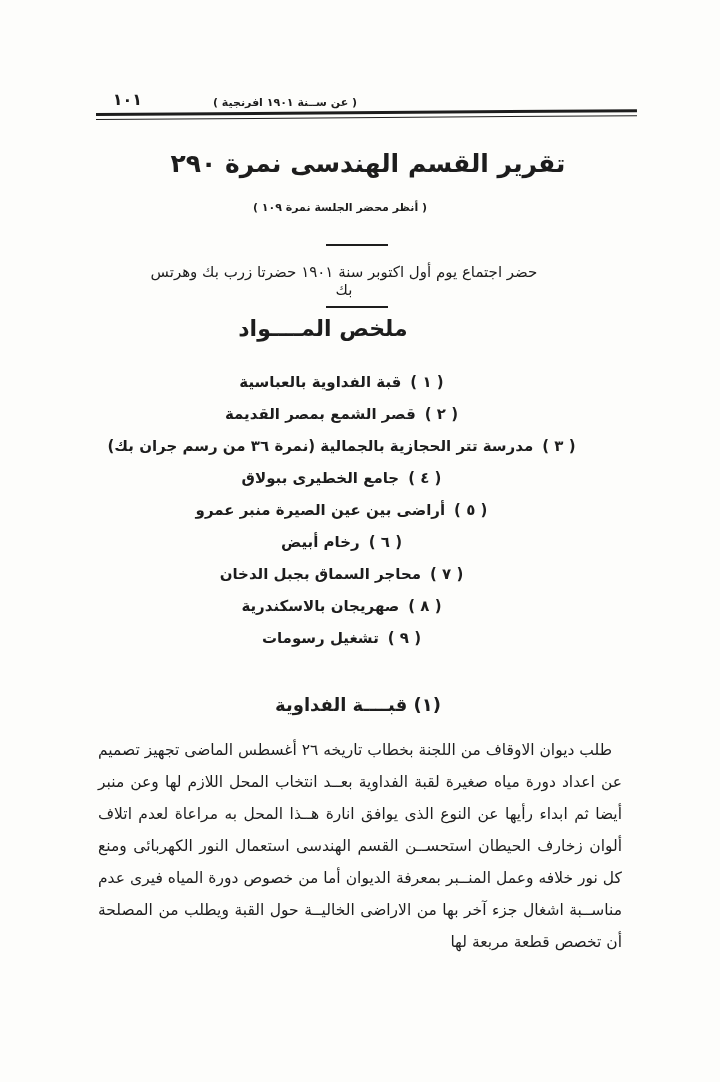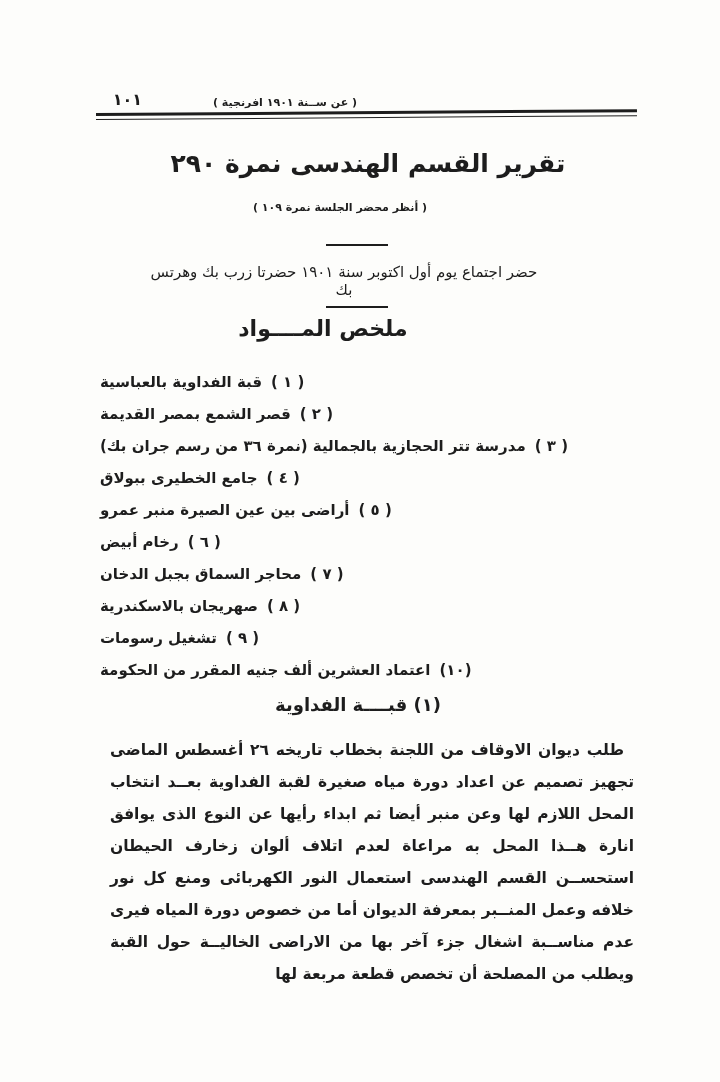--- a/index.html
+++ b/index.html
@@ -72,21 +72,21 @@
   .summary-heading {
     left: 123px; top: 316px;
     width: 400px;
     font-size: 22px;
     font-weight: 700;
   }
 
   .subjects-list {
     left: 100px; top: 366px;
     right: 137px;
-    text-align: left;
+    text-align: center;
     font-size: 15px;
     font-weight: 700;
   }
   .subject-row {
     height: 32px;
     line-height: 32px;
     white-space: nowrap;
   }
   .subject-num {
     display: inline-block;
@@ -96,25 +96,24 @@
   .section-heading {
     left: 158px; top: 694px;
     width: 400px;
     font-size: 18px;
     font-weight: 700;
   }
   .body-paragraph {
     left: 98px; top: 734px;
     width: 524px;
     font-size: 15.5px;
-    font-weight: 700;
+    font-weight: 400;
     line-height: 32px;
     text-align: justify;
     text-indent: 10px;
-    margin-left: 12px;
   }
 </style>
 </head>
 <body>
 
 <div class="scan-page">
 
   <div class="abs page-number rtl">١٠١</div>
 
   <div class="abs year-header centered rtl">( عن ســنة ١٩٠١ افرنجية )</div>
@@ -157,22 +156,19 @@
     </div>
     <div class="subject-row">
       <span class="subject-num">( ٧ )</span><span>محاجر السماق بجبل الدخان</span>
     </div>
     <div class="subject-row">
       <span class="subject-num">( ٨ )</span><span>صهريجان بالاسكندرية</span>
     </div>
     <div class="subject-row">
       <span class="subject-num">( ٩ )</span><span>تشغيل رسومات</span>
     </div>
-    <div class="subject-row">
-      <span class="subject-num">(١٠)</span><span>اعتماد العشرين ألف جنيه المقرر من الحكومة</span>
-    </div>
   </div>
 
   <div class="abs section-heading centered rtl">(١) قبــــة الفداوية</div>
 
   <div class="abs body-paragraph rtl">طلب ديوان الاوقاف من اللجنة بخطاب تاريخه ٢٦ أغسطس الماضى تجهيز تصميم عن اعداد دورة مياه صغيرة لقبة الفداوية بعــد انتخاب المحل اللازم لها وعن منبر أيضا ثم ابداء رأيها عن النوع الذى يوافق انارة هــذا المحل به مراعاة لعدم اتلاف ألوان زخارف الحيطان استحســن القسم الهندسى استعمال النور الكهربائى ومنع كل نور خلافه وعمل المنــبر بمعرفة الديوان أما من خصوص دورة المياه فيرى عدم مناســبة اشغال جزء آخر بها من الاراضى الخاليــة حول القبة ويطلب من المصلحة أن تخصص قطعة مربعة لها</div>
 
 </div>
 
 </body></html>

